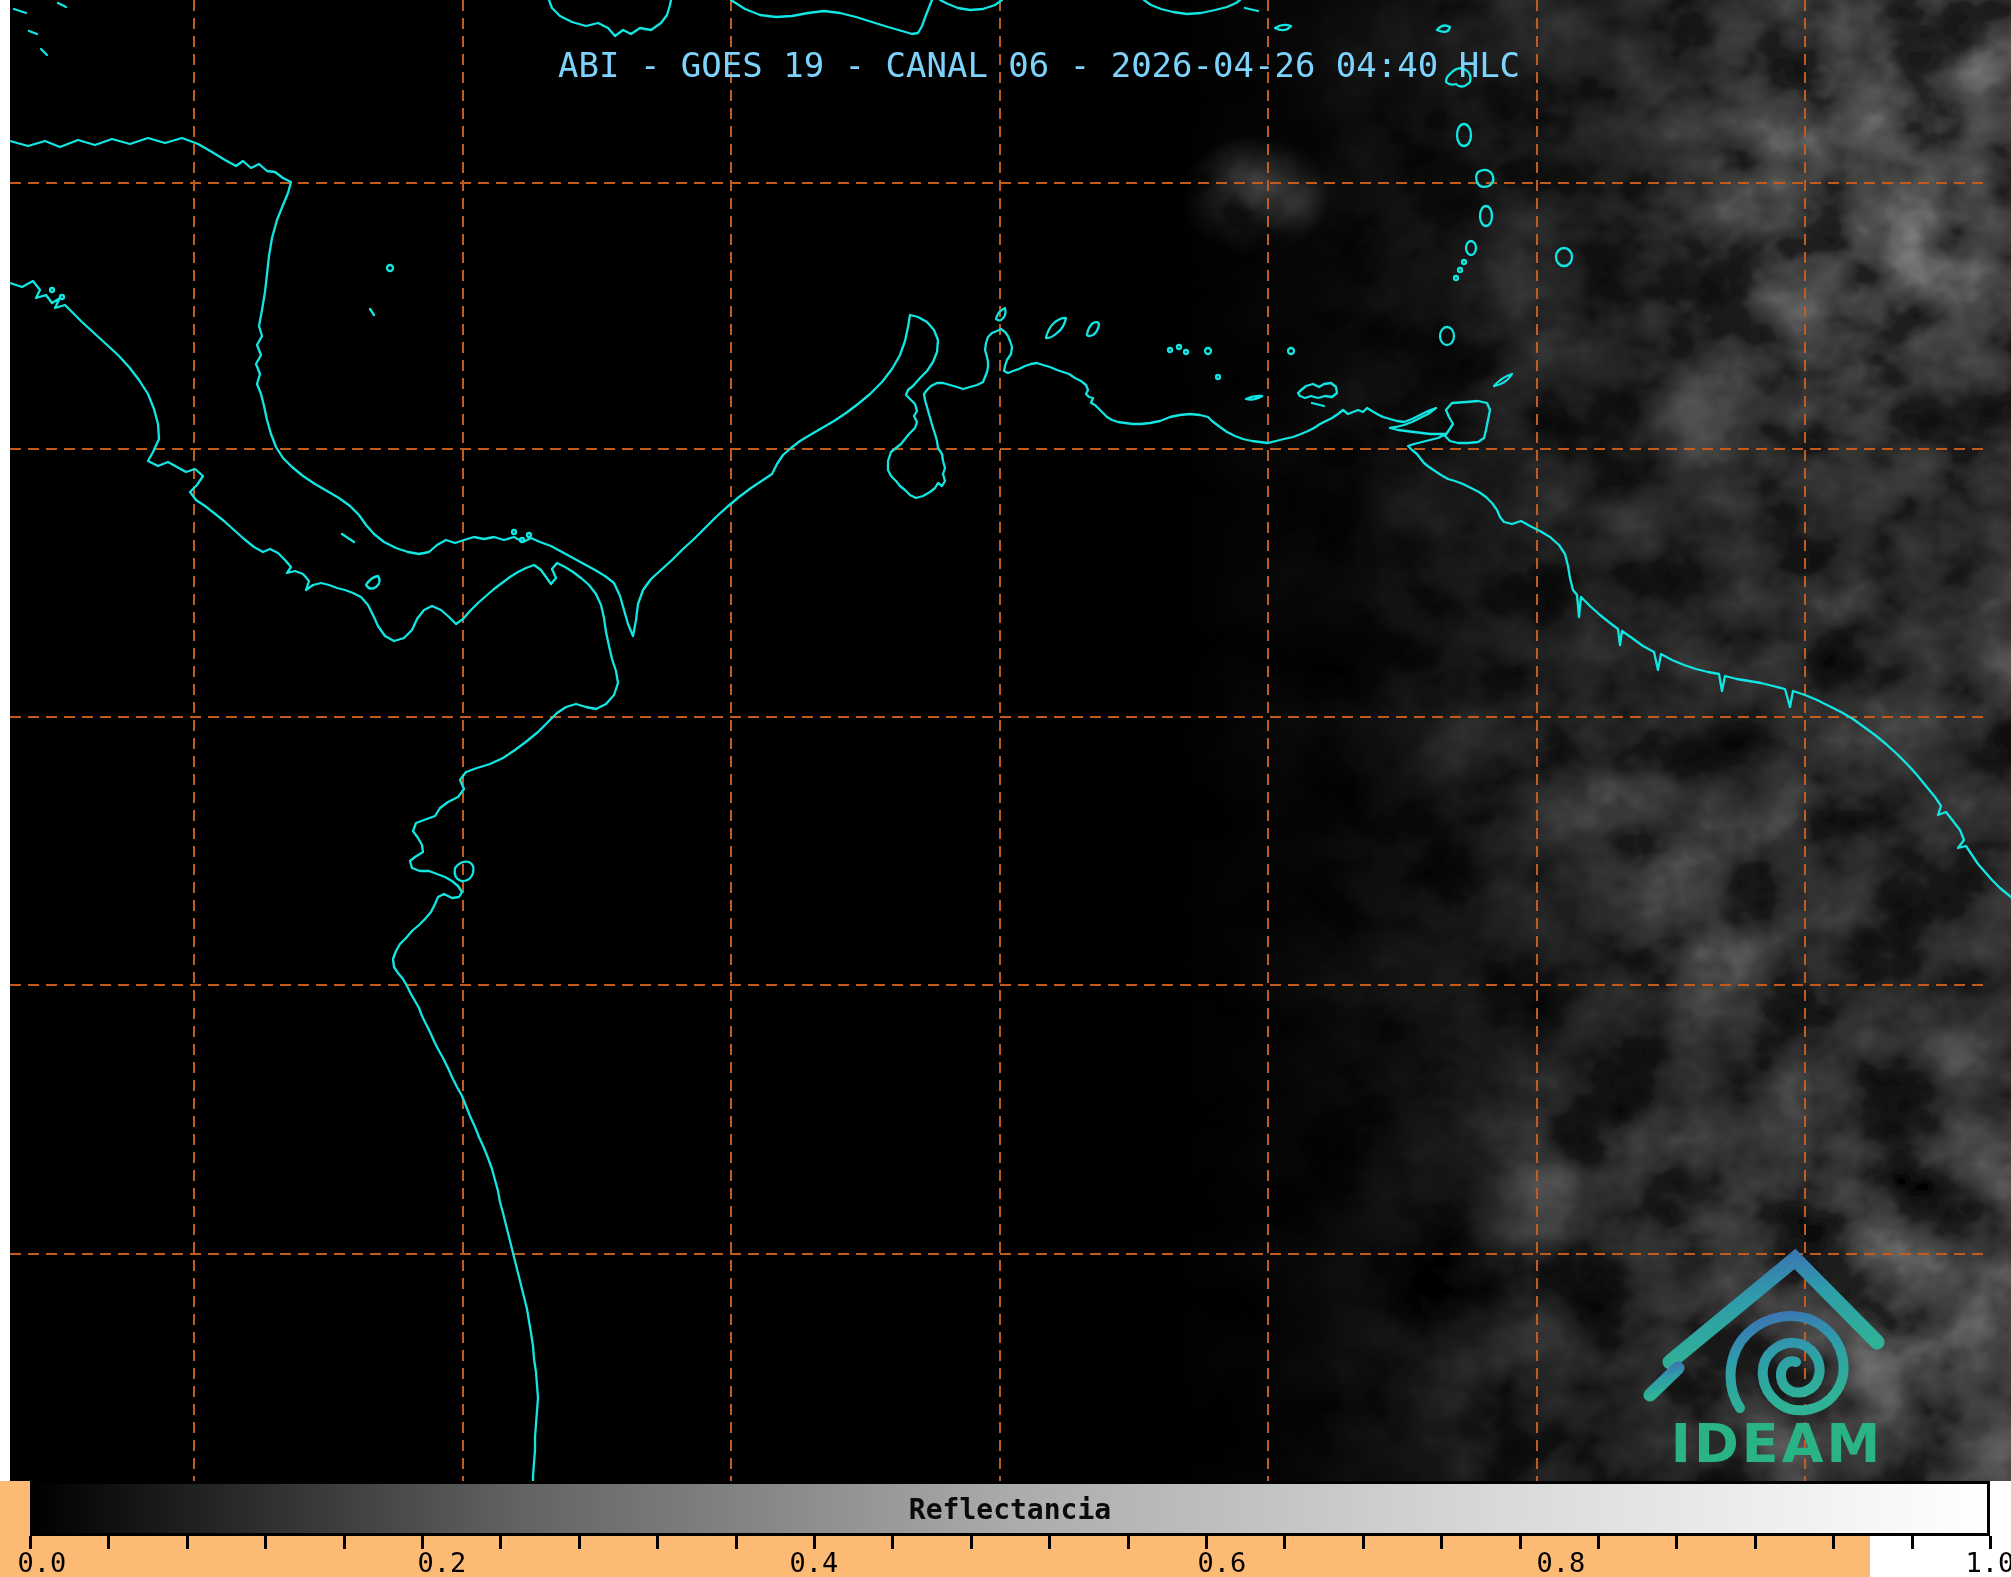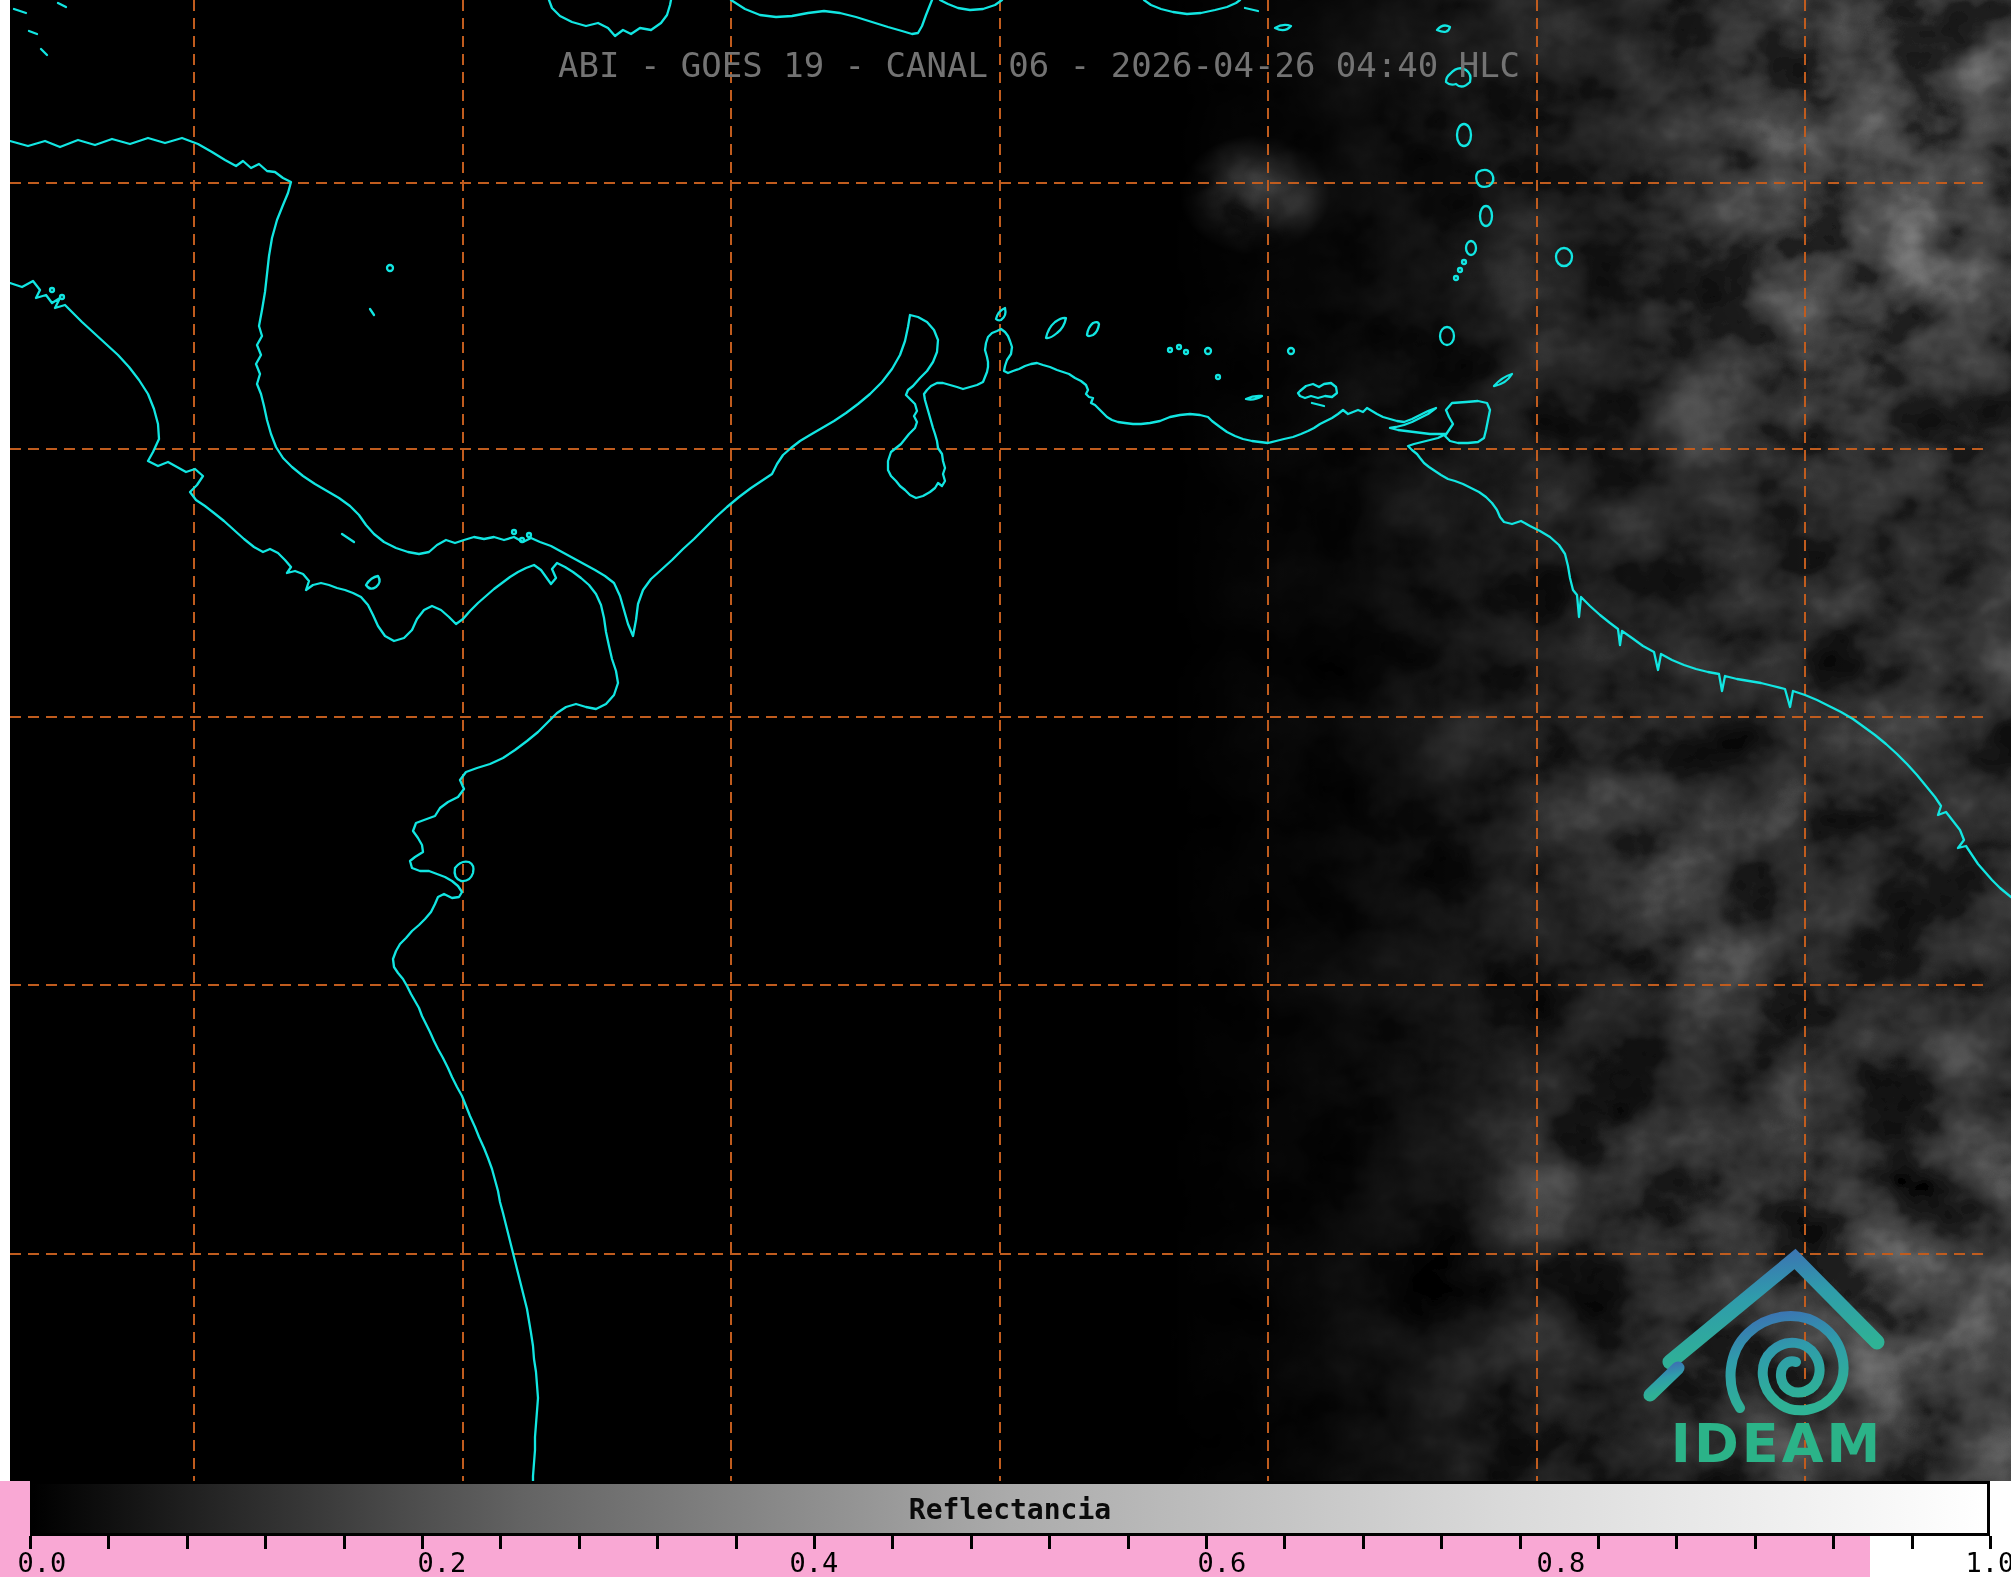--- a/index.html
+++ b/index.html
@@ -1,22 +1,22 @@
 <!DOCTYPE html>
 <html><head>
 <meta charset="utf-8">
 <style>
   html,body{margin:0;padding:0;background:#ffffff;}
   body{width:2011px;height:1577px;position:relative;overflow:hidden;
        font-family:"DejaVu Sans Mono","Liberation Mono",monospace;}
   #map{position:absolute;left:0;top:0;width:2011px;height:1481px;background:#000;}
   #map svg{position:absolute;left:0;top:0;}
   #map-title{position:absolute;left:558px;top:45px;width:1000px;
-             font-size:34px;color:#737373;white-space:pre;letter-spacing:0;}
-  #colorbar{position:absolute;left:0;top:1481px;width:1870px;height:96px;background:#f9a8d4;}
+             font-size:34px;color:#7dd3fc;white-space:pre;letter-spacing:0;}
+  #colorbar{position:absolute;left:0;top:1481px;width:1870px;height:96px;background:#fdba74;}
   #cb-bar{position:absolute;left:30px;top:0;width:1954px;height:49px;border:3px solid #000;
           background:linear-gradient(to right,#000000 0%,#636363 25%,#ababab 50%,#d9d9d9 75%,#ffffff 100%);
           text-align:center;}
   #cb-label{display:inline-block;line-height:52px;font-size:28px;font-weight:bold;color:#0a0a0a;}
   .cb-tick{position:absolute;top:55px;width:3px;height:13px;background:#000;}
   .cb-ticklabel{position:absolute;top:66px;transform:translateX(-50%);
                 font-size:27px;color:#000;white-space:nowrap;}
 </style>
 </head>
 <body>

